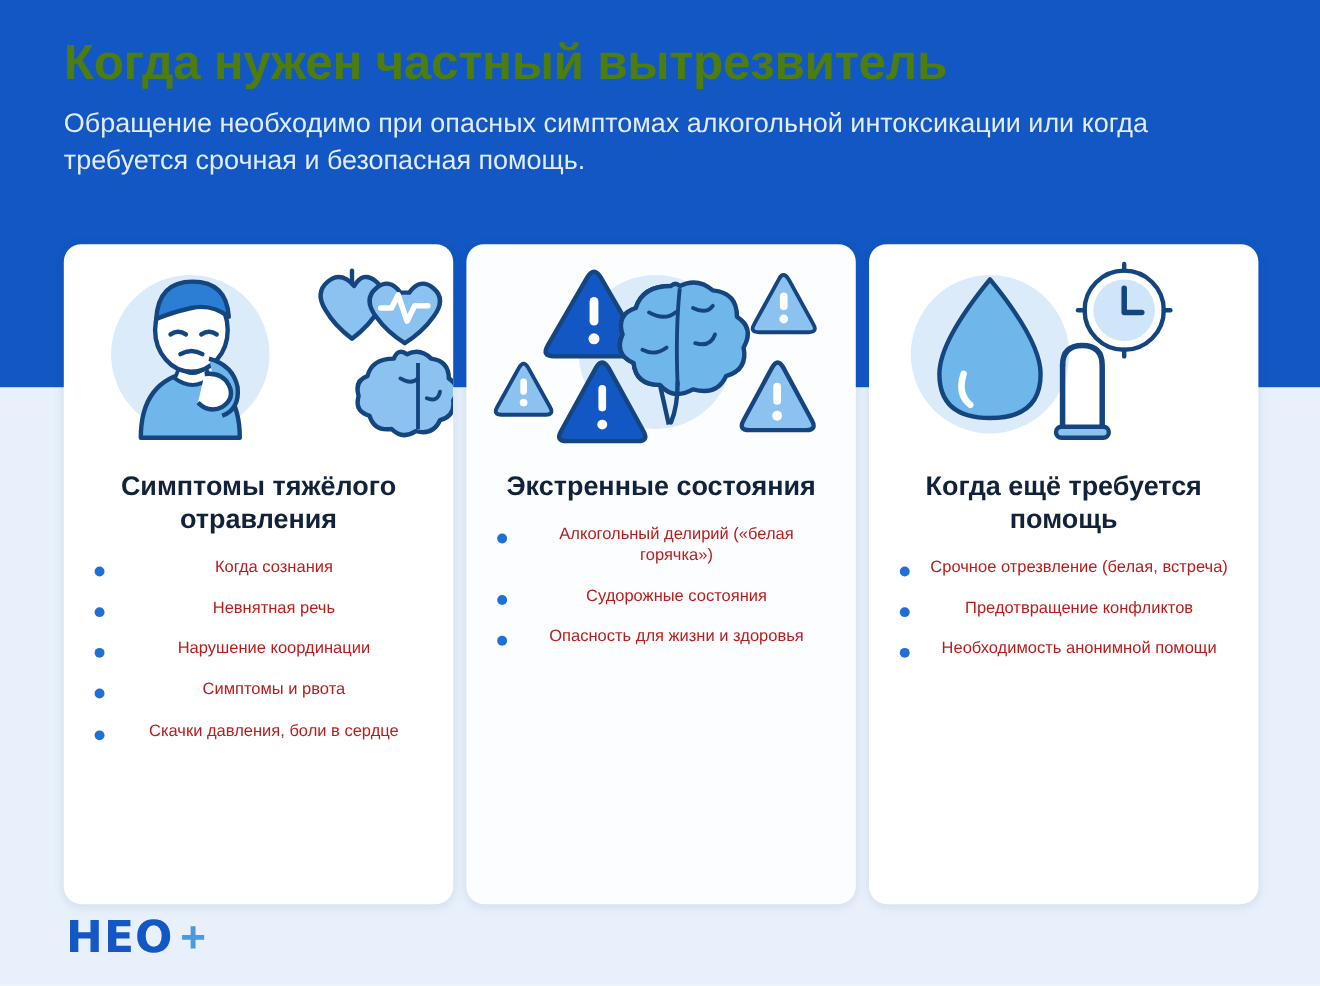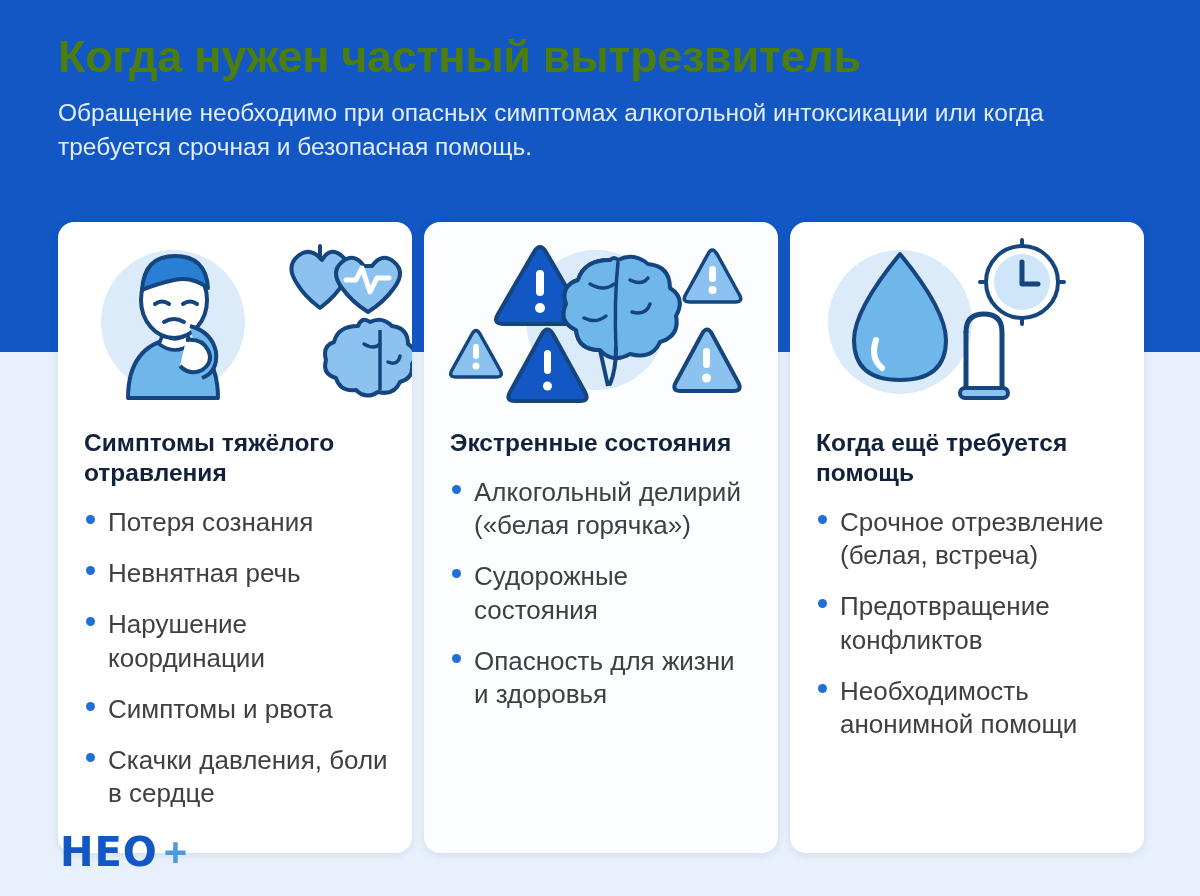--- a/index.html
+++ b/index.html
@@ -50,20 +50,21 @@
     max-width: 1020px;
   }
   
   .cards {
     position: absolute;
     left: 58px;
     top: 222px;
     width: 1086px;
     display: flex;
     gap: 12px;
+    text-align: center;
   }
   .card {
     width: 354px;
     background: #ffffff;
     border-radius: 16px;
     box-shadow: 0 2px 10px rgba(15, 52, 110, 0.10);
     padding: 0 0 24px 0;
     position: relative;
     min-height: 600px;
     box-sizing: border-box;
@@ -86,23 +87,23 @@
   }
   .card ul {
     list-style: none;
     margin: 0;
     padding: 0 22px 0 26px;
   }
   .card ul li {
     position: relative;
     padding-left: 24px;
     margin-bottom: 18px;
-    font-size: 26px;
+    font-size: 15px;
     line-height: 1.28;
-    color: #404040;
+    color: #b91c1c;
   }
   .card ul li::before {
     content: "";
     position: absolute;
     left: 2px;
     top: 9px;
     width: 9px;
     height: 9px;
     border-radius: 50%;
     background: #1f6fd6;
@@ -177,21 +178,21 @@
           <g>
             <path d="M300 104 q-20 0 -24 16 q-12 4 -8 18 q-4 14 10 18 q4 14 20 12 q10 10 22 2 q16 4 22 -10 q14 -4 12 -18 q8 -12 -4 -20 q0 -16 -16 -18 q-10 -10 -22 -4 q-8 -6 -12 4z" fill="#8cc2ef" stroke="#15457f" stroke-width="4" stroke-linejoin="round"></path>
             <path d="M322 108 l0 60" stroke="#15457f" stroke-width="3.5" fill="none"></path>
             <path d="M306 122 q10 6 16 0" stroke="#15457f" stroke-width="3.5" fill="none" stroke-linecap="round"></path>
             <path d="M330 140 q10 4 12 -6" stroke="#15457f" stroke-width="3.5" fill="none" stroke-linecap="round"></path>
           </g>
         </svg>
       </div>
       <h2 class="card-title">Симптомы тяжёлого отравления</h2>
       <ul>
-        <li>Потеря сознания</li>
+        <li>Когда сознания</li>
         <li>Невнятная речь</li>
         <li>Нарушение координации</li>
         <li>Симптомы и рвота</li>
         <li>Скачки давления, боли в сердце</li>
       </ul>
     </div>
 
     <div class="card middle">
       <div class="card-art">
         <svg width="354" height="196" viewBox="0 0 354 196">

